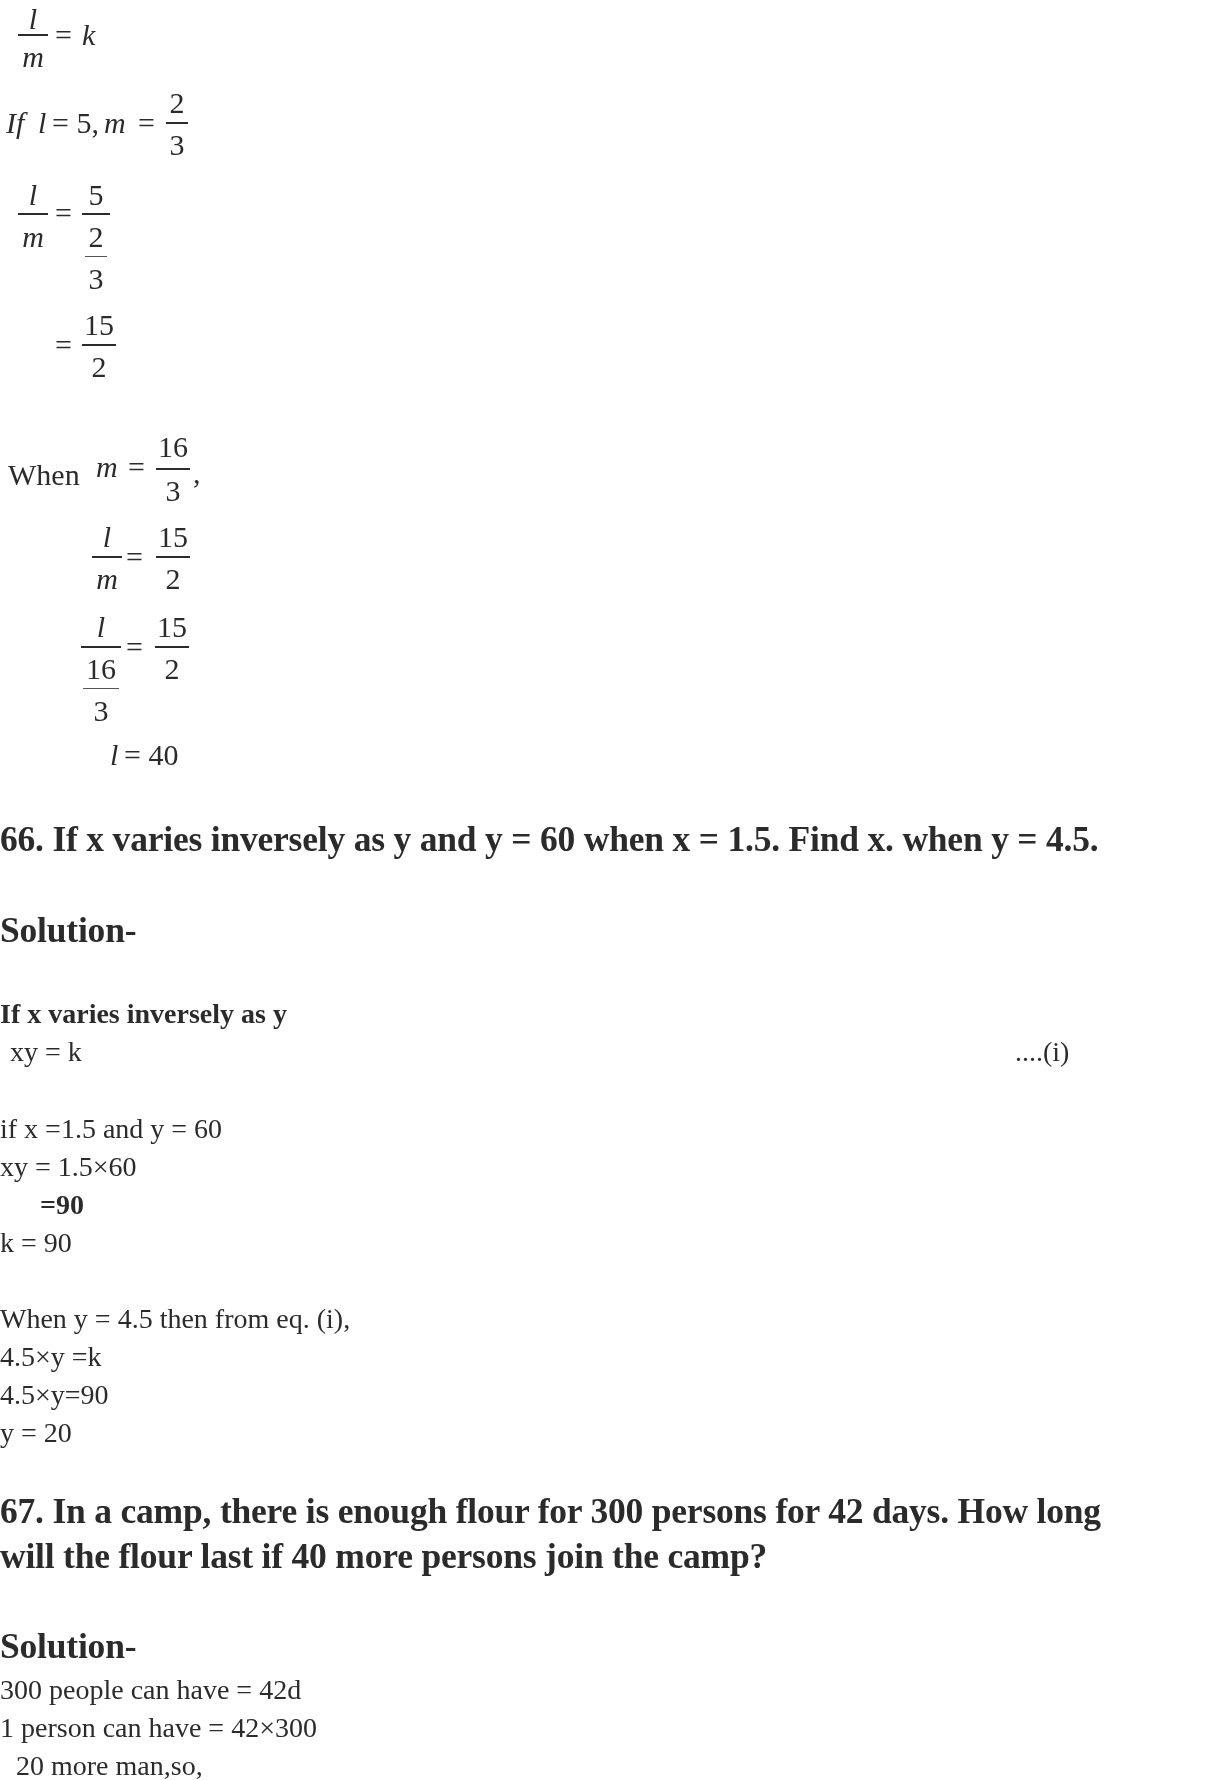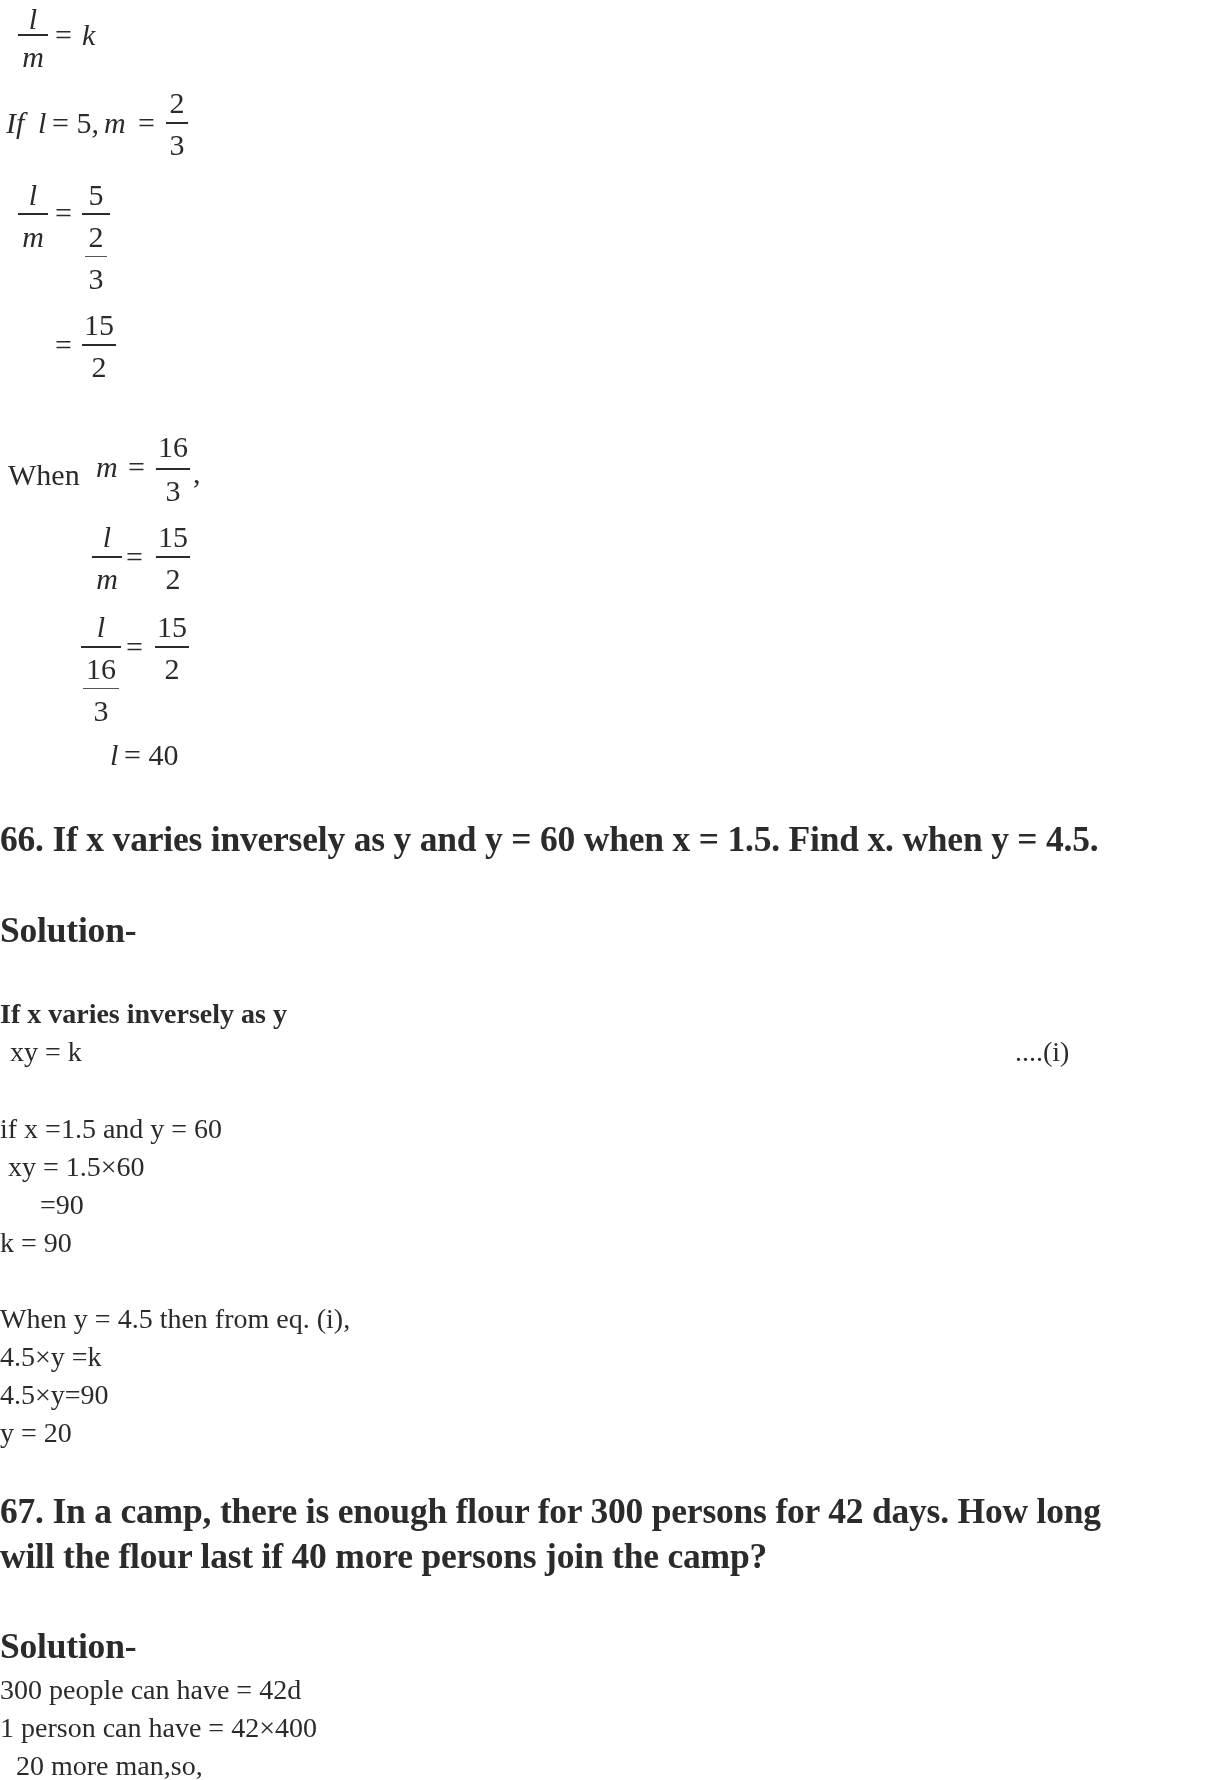--- a/index.html
+++ b/index.html
@@ -125,31 +125,31 @@
 
 <div>
   <div class="abs heading" style="left:0;top:822px;">66. If x varies inversely as y and y = 60 when x = 1.5. Find x. when y = 4.5.</div>
   <div class="abs heading" style="left:0;top:913px;">Solution-</div>
 
   <div class="abs body-text" style="left:0;top:1000px;font-weight:bold;">If x varies inversely as y</div>
   <div class="abs body-text" style="left:0;top:1038px;padding-left:10px;">xy = k</div>
   <div class="abs body-text" style="left:1015px;top:1038px;">....(i)</div>
 
   <div class="abs body-text" style="left:0;top:1115px;">if x =1.5 and y = 60</div>
-  <div class="abs body-text" style="left:0;top:1153px;padding-left:8px;">xy = 1.5×60</div>
-  <div class="abs body-text" style="left:40px;top:1191px;">=90</div>
+  <div class="abs body-text" style="left:0;top:1153px;">xy = 1.5×60</div>
+  <div class="abs body-text" style="left:40px;top:1191px;font-weight:bold;">=90</div>
   <div class="abs body-text" style="left:0;top:1229px;">k = 90</div>
 
   <div class="abs body-text" style="left:0;top:1305px;">When y = 4.5 then from eq. (i),</div>
   <div class="abs body-text" style="left:0;top:1343px;">4.5×y =k</div>
   <div class="abs body-text" style="left:0;top:1381px;">4.5×y=90</div>
   <div class="abs body-text" style="left:0;top:1419px;">y = 20</div>
 </div>
 
 <div>
   <div class="abs heading" style="left:0;top:1494px;">67. In a camp, there is enough flour for 300 persons for 42 days. How long</div>
   <div class="abs heading" style="left:0;top:1539px;">will the flour last if 40 more persons join the camp?</div>
   <div class="abs heading" style="left:0;top:1629px;">Solution-</div>
 
   <div class="abs body-text" style="left:0;top:1676px;text-align:center;">300 people can have = 42d</div>
-  <div class="abs body-text" style="left:0;top:1714px;">1 person can have = 42×400</div>
+  <div class="abs body-text" style="left:0;top:1714px;">1 person can have = 42×300</div>
   <div class="abs body-text" style="left:16px;top:1752px;">20 more man,so,</div>
 </div>
 
 </body></html>

